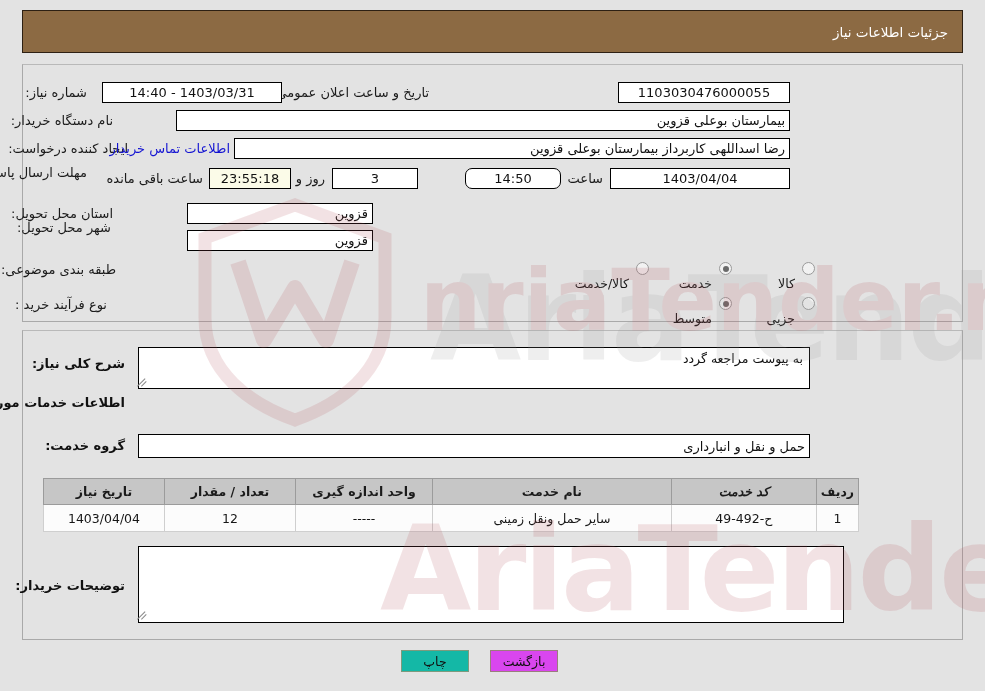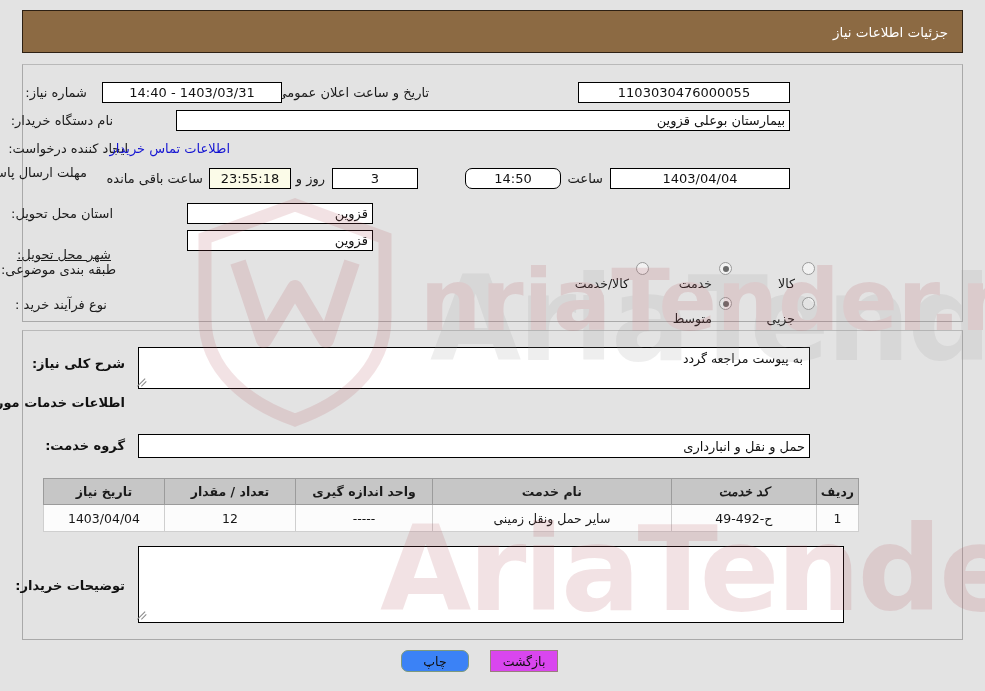--- a/index.html
+++ b/index.html
@@ -192,21 +192,21 @@
     border: 1px solid #6f6f6f;
     box-sizing: border-box;
     font-size: 12.5px;
     color: #111;
     display: flex;
     align-items: center;
     justify-content: center;
     cursor: pointer;
     font-family: "DejaVu Sans", "Liberation Sans", sans-serif;
   }
-  .btn-print  { background: #3b82f6; border-color: #7d9a7d; border-radius: 7px; }
+  .btn-print  { background: #14b8a6; border-color: #7d9a7d; }
   .btn-back   { background: #d946ef; border-color: #9a7d7d; }
 </style>
 </head>
 <body>
 
 <div id="page">
 
   <svg class="watermark" viewBox="0 0 985 691" xmlns="http://www.w3.org/2000/svg">
     <g opacity="0.16">
 
@@ -221,44 +221,45 @@
     </g>
   </svg>
 
   <div class="titlebar">
     <span class="titlebar-text">جزئیات اطلاعات نیاز</span>
   </div>
 
   <div class="panel" id="panel-top"></div>
 
   <div class="lbl" style="right:898px; top:85px;">شماره نیاز:</div>
-  <div class="fld center" style="right:195px; top:82px; width:212px;">1103030476000055</div>
+  <div class="fld center" style="right:195px; top:82px; width:172px;">1103030476000055</div>
 
   <div class="lbl" style="right:556px; top:85px;">تاریخ و ساعت اعلان عمومی:</div>
   <div class="fld center" style="right:703px; top:82px; width:180px;">1403/03/31 - 14:40</div>
 
   <div class="lbl" style="right:872px; top:113px;">نام دستگاه خریدار:</div>
   <div class="fld right" style="right:195px; top:110px; width:614px;">بیمارستان بوعلی قزوین</div>
 
   <div class="lbl" style="right:857px; top:141px;">ایجاد کننده درخواست:</div>
+  <div class="fld right" style="right:195px; top:138px; width:556px;">رضا اسداللهی کاربرداز بیمارستان بوعلی قزوین</div>
   <div class="link" style="right:755px; top:141px;">اطلاعات تماس خریدار</div>
 
   <div class="lbl" style="right:898px; top:165px; width:90px;">مهلت ارسال پاسخ: تا تاریخ:</div>
   <div class="fld center" style="right:195px; top:168px; width:180px;">1403/04/04</div>
   <div class="inline-txt" style="right:382px; top:171px;">ساعت</div>
   <div class="fld center" style="right:424px; top:168px; width:96px;border-radius:7px;">14:50</div>
   <div class="fld center" style="right:567px; top:168px; width:86px;">3</div>
   <div class="inline-txt" style="right:660px; top:171px;">روز و</div>
   <div class="fld cream center" style="right:694px; top:168px; width:82px;">23:55:18</div>
   <div class="inline-txt" style="right:782px; top:171px;">ساعت باقی مانده</div>
 
   <div class="lbl" style="right:872px; top:206px;">استان محل تحویل:</div>
   <div class="fld right" style="right:612px; top:203px; width:186px;">قزوین</div>
 
-  <div class="lbl" style="right:874px; top:247px;text-decoration:underline;">شهر محل تحویل:</div>
+  <div class="lbl" style="right:874px; top:220px;">شهر محل تحویل:</div>
   <div class="fld right" style="right:612px; top:230px; width:186px;">قزوین</div>
 
   <div class="lbl" style="right:869px; top:262px;">طبقه بندی موضوعی:</div>
 
   <div class="radio" style="right:170px; top:262px;"></div>
   <div class="radio-lbl" style="right:190px; top:263px;">کالا</div>
 
   <div class="radio sel" style="right:253px; top:262px;"></div>
   <div class="radio-lbl" style="right:273px; top:263px;">خدمت</div>
 

